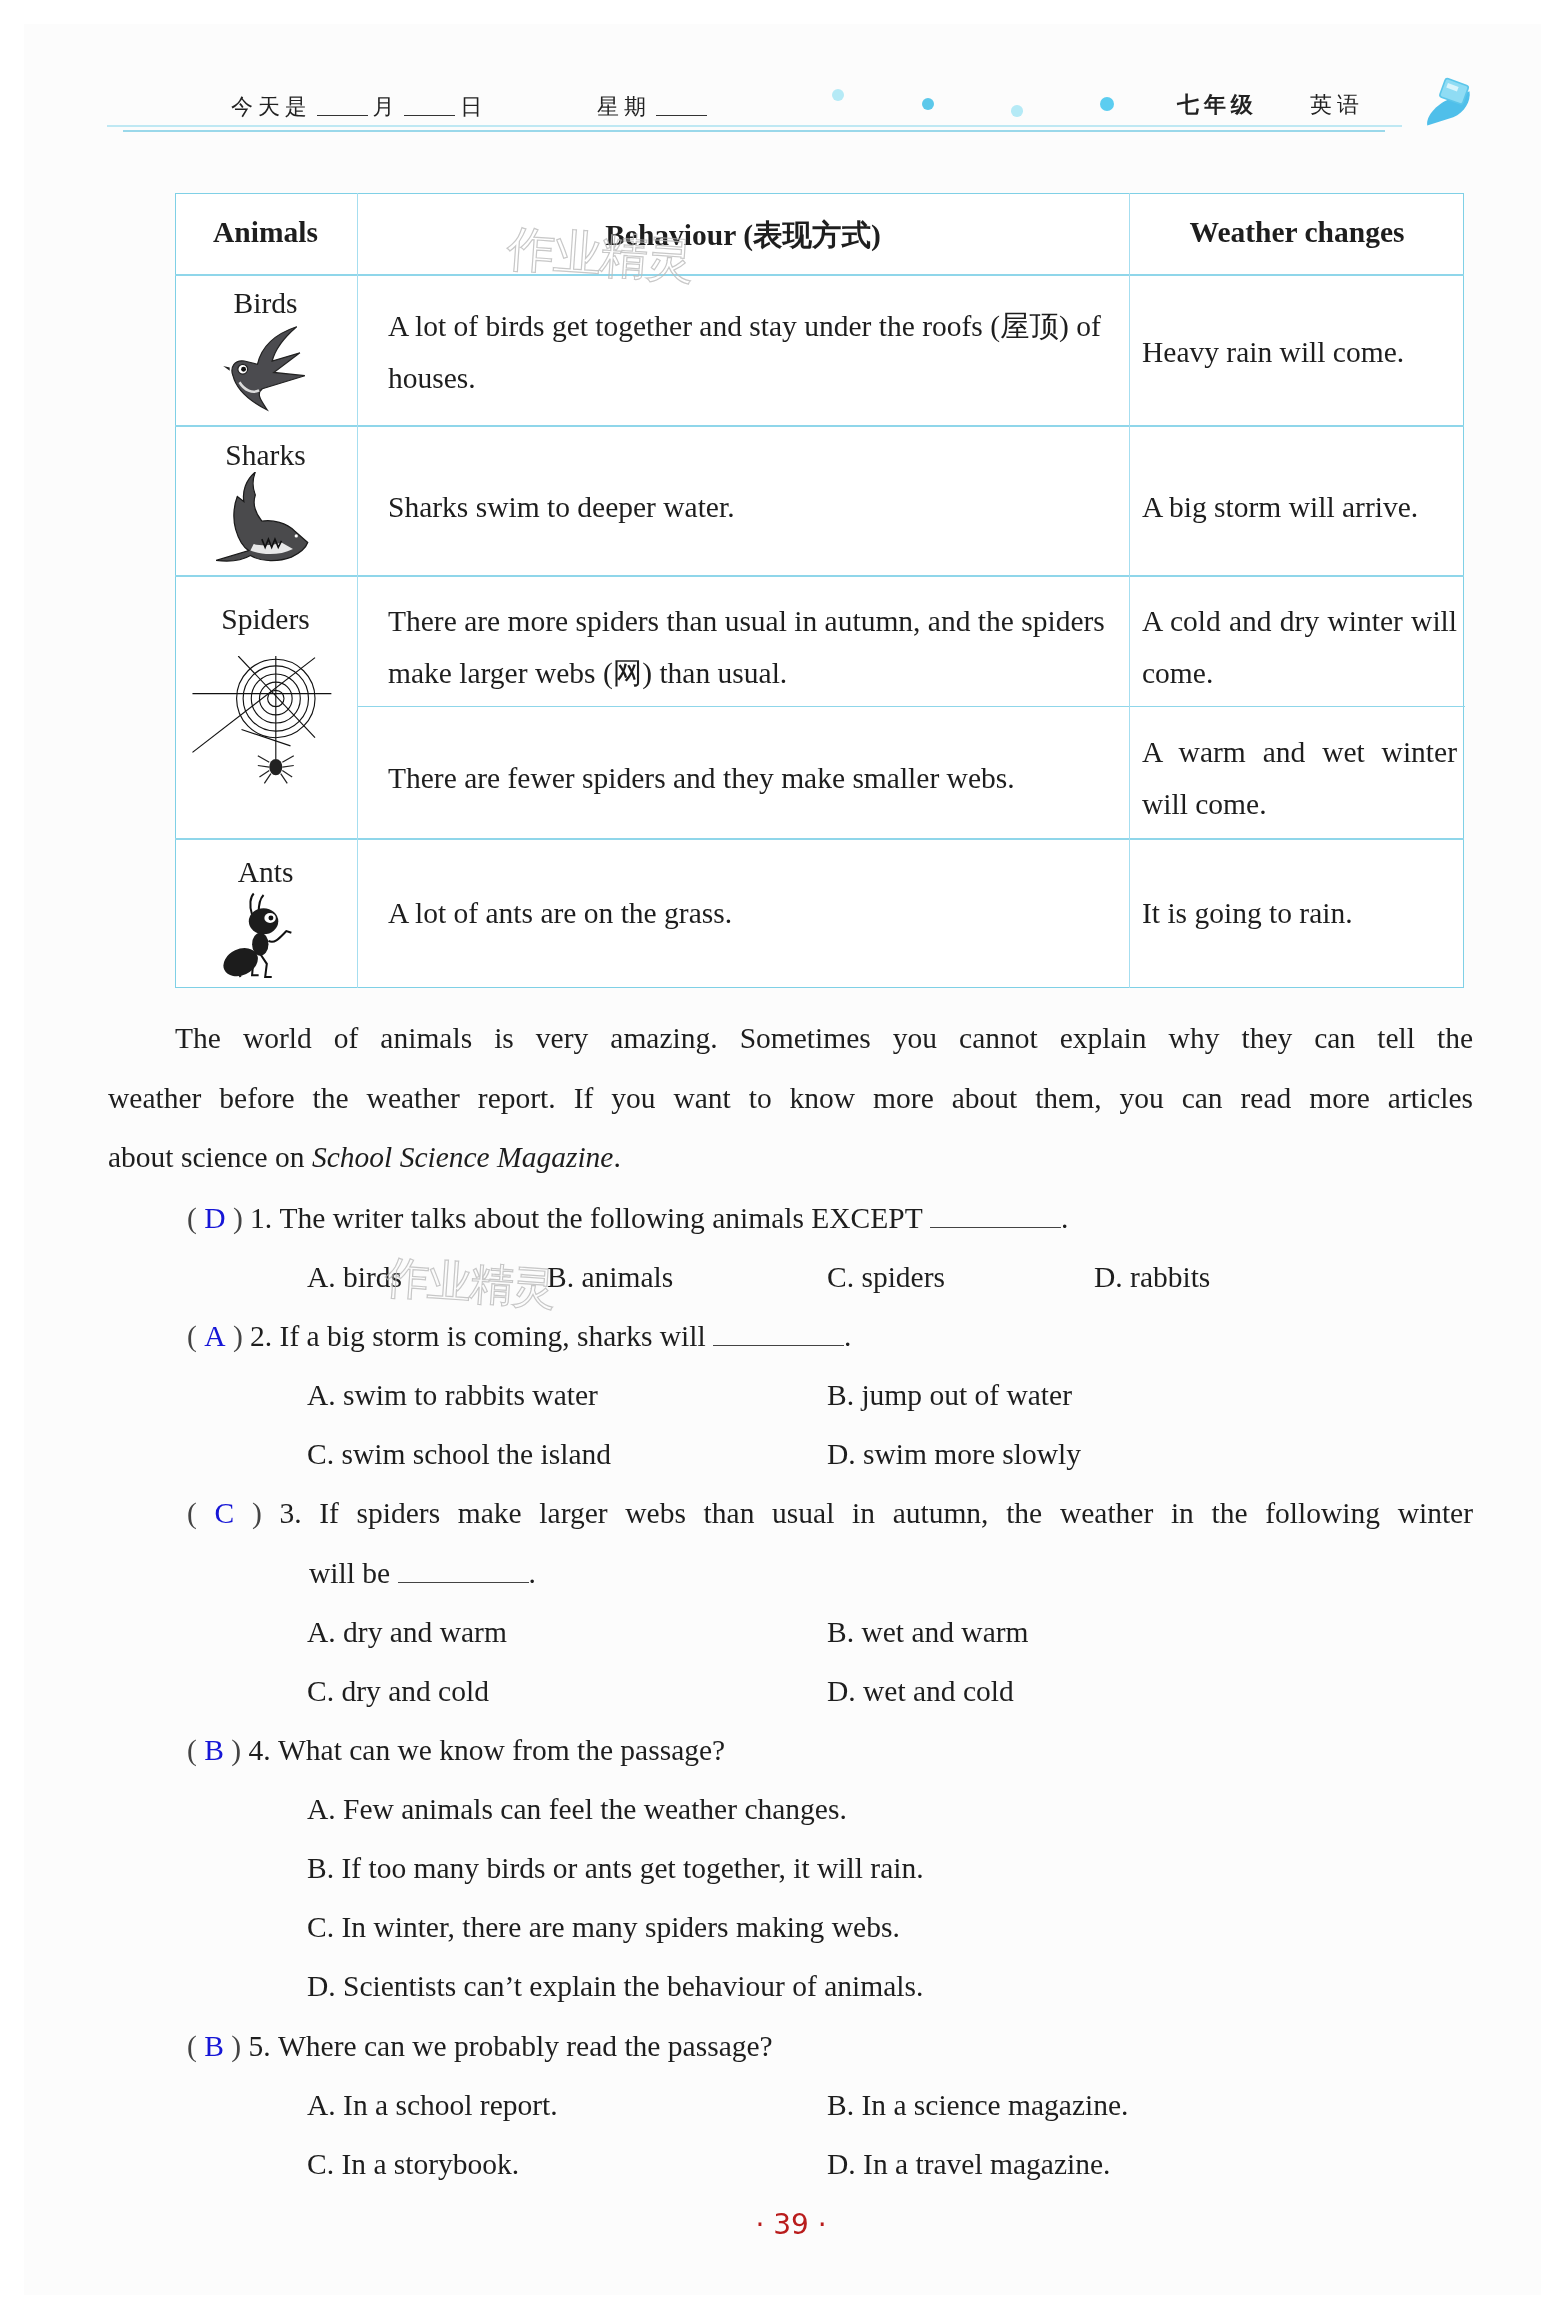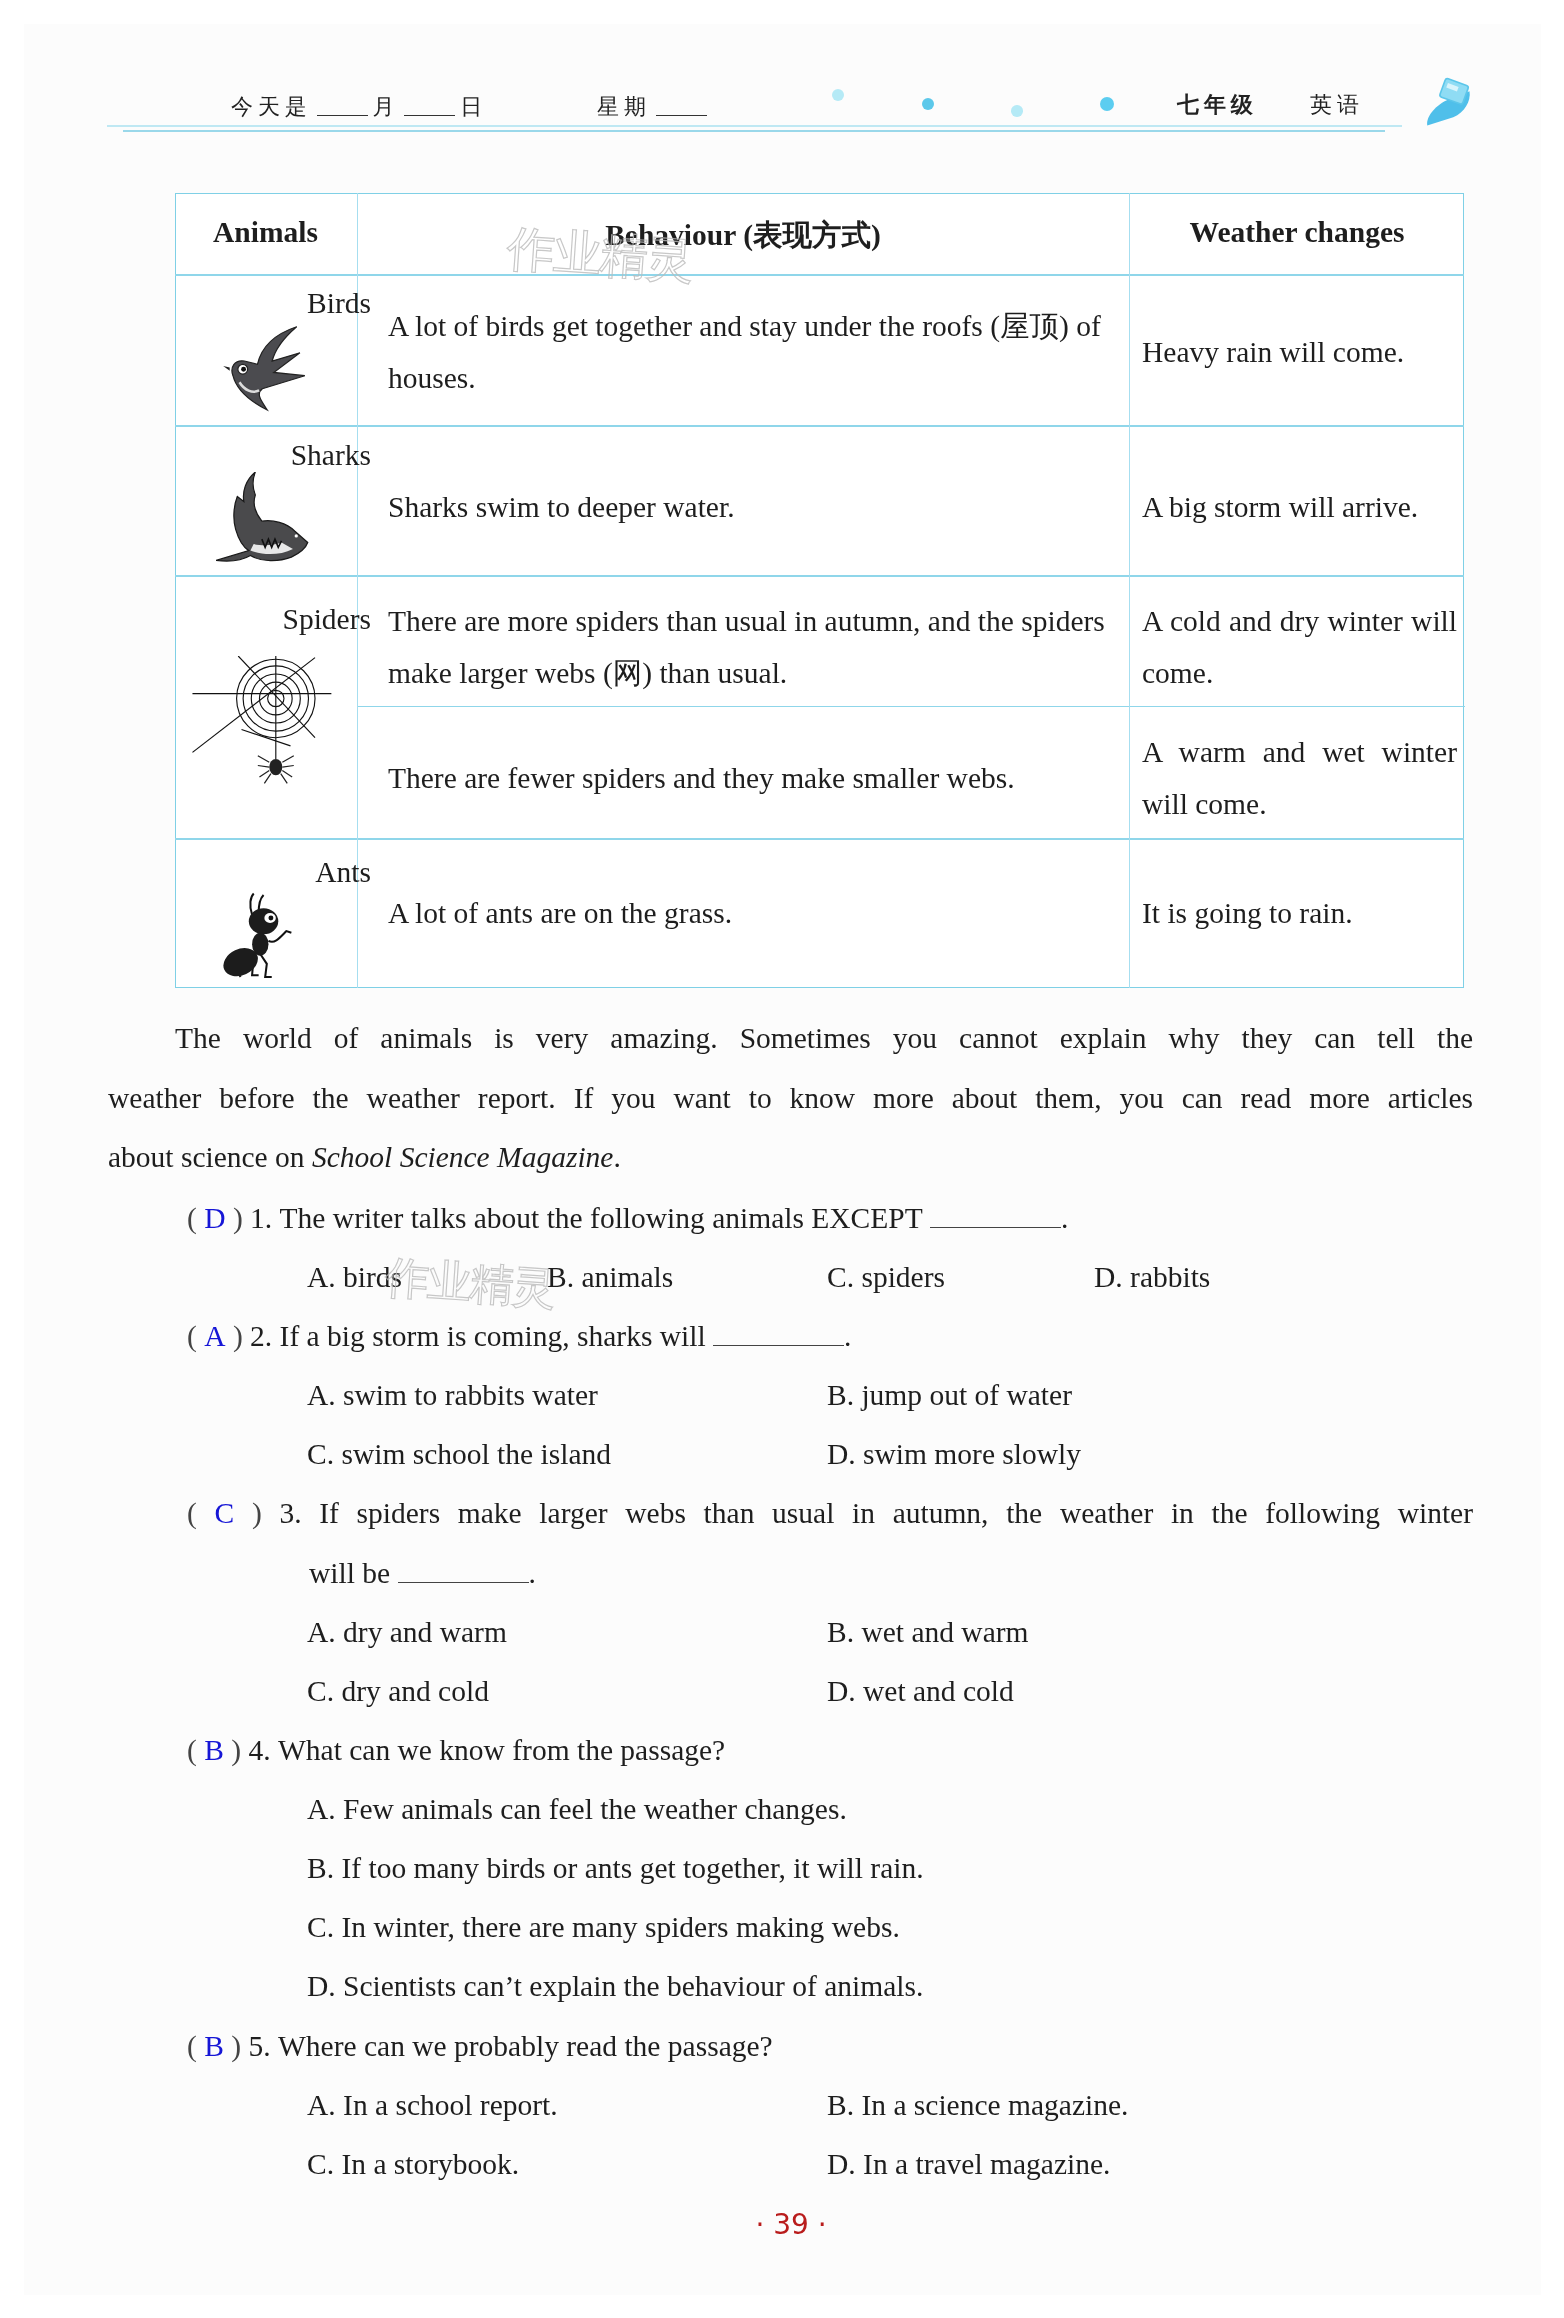--- a/index.html
+++ b/index.html
@@ -13,21 +13,21 @@
   .hdr-blank { display: inline-block; border-bottom: 1.6px solid #333; width: 51px; height: 16.4px; margin: 0 4.9px; vertical-align: -1.6px; }
   .hdr-line { position: absolute; left: 107px; width: 1295px; height: 1.6px; background: #9fdcec; }
   .dot { position: absolute; border-radius: 50%; }
 
   
   .tbl { position: absolute; left: 175px; top: 193px; width: 1289px; height: 795px; border: 1.6px solid #7fd0e6; box-sizing: border-box; background: #ffffff; }
   .hline { position: absolute; height: 1.6px; background: #8fd6ea; }
   .vline { position: absolute; width: 0.8px; background: #a6def0; }
   .th { position: absolute; font-weight: bold; font-size: 29.5px; text-align: center; }
   .cell-text { position: absolute; font-size: 29.5px; line-height: 52px; white-space: normal; }
-  .animal-name { position: absolute; width: 181px; text-align: right; font-size: 29.5px; padding-left: 15px; }
+  .animal-name { position: absolute; width: 181px; text-align: center; font-size: 29.5px; }
   .icon { position: absolute; }
 
   .wm { position: absolute; font-family: "DejaVu Sans", sans-serif; font-size: 48px; color: transparent;
         -webkit-text-stroke: 1.2px #bbbbbb; transform: rotate(4deg); letter-spacing: -1.6px; opacity: 0.8; }
 
   
   .para { font-size: 29.5px; line-height: 29.5px; }
   .para i { font-style: italic; }
   .q { font-size: 29.5px; }
   .ans { color: #1616d6; }

